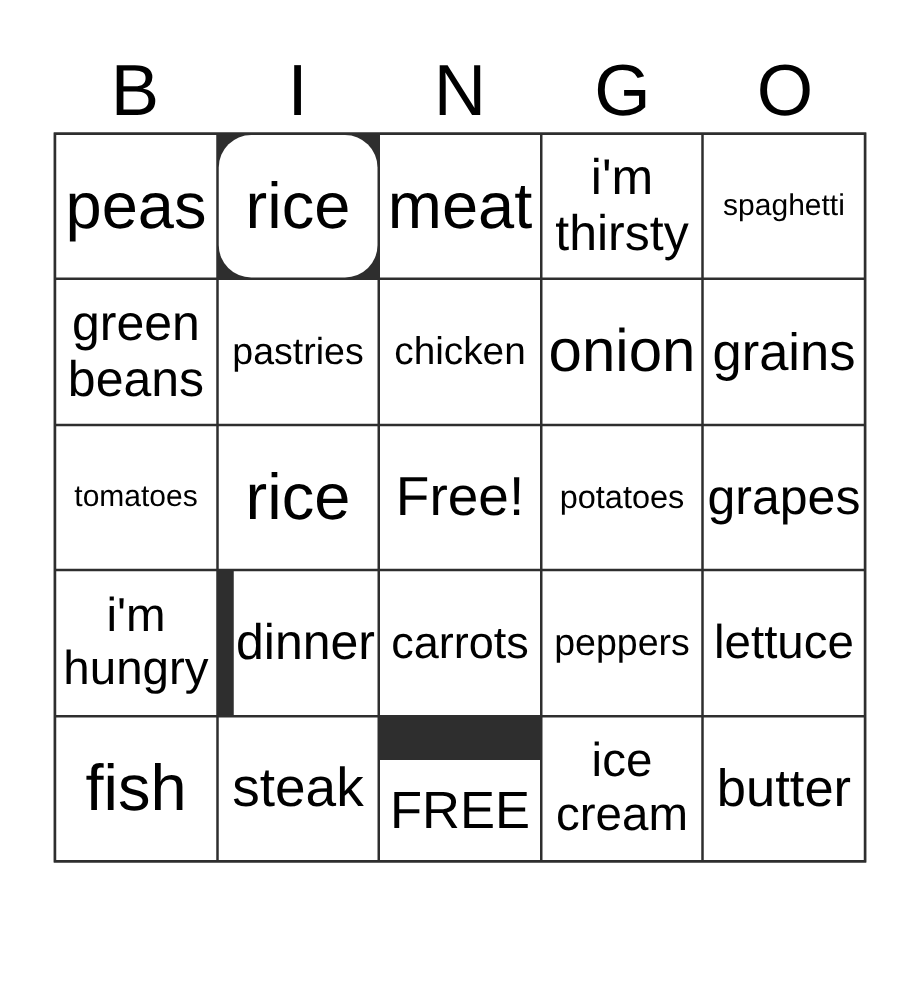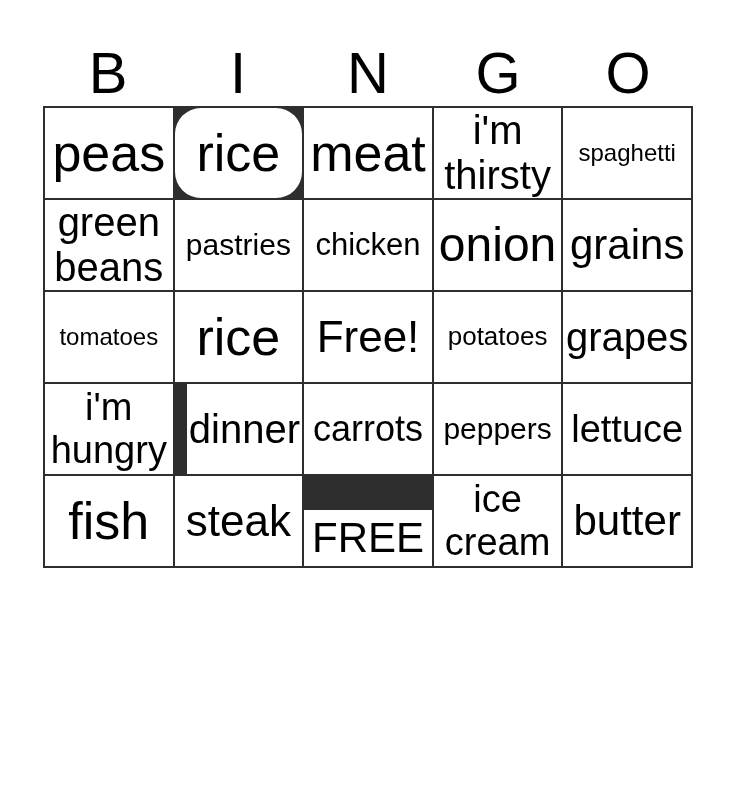--- a/index.html
+++ b/index.html
@@ -25,21 +25,21 @@
   .title-letter {
     flex: 1 1 0;
     text-align: center;
     font-size: 58px;
     line-height: 58px;
     font-weight: 400;
     color: #000000;
   }
   .grid {
     width: 650px;
-    height: 462px;
+    height: 584px;
     margin: 4px auto 0 auto;
     box-sizing: border-box;
     display: grid;
     grid-template-columns: repeat(5, 1fr);
     grid-template-rows: repeat(5, 1fr);
     gap: 2px;
     background: #2e2e2e;
     border: 2px solid #2e2e2e;
   }
   .cell {

